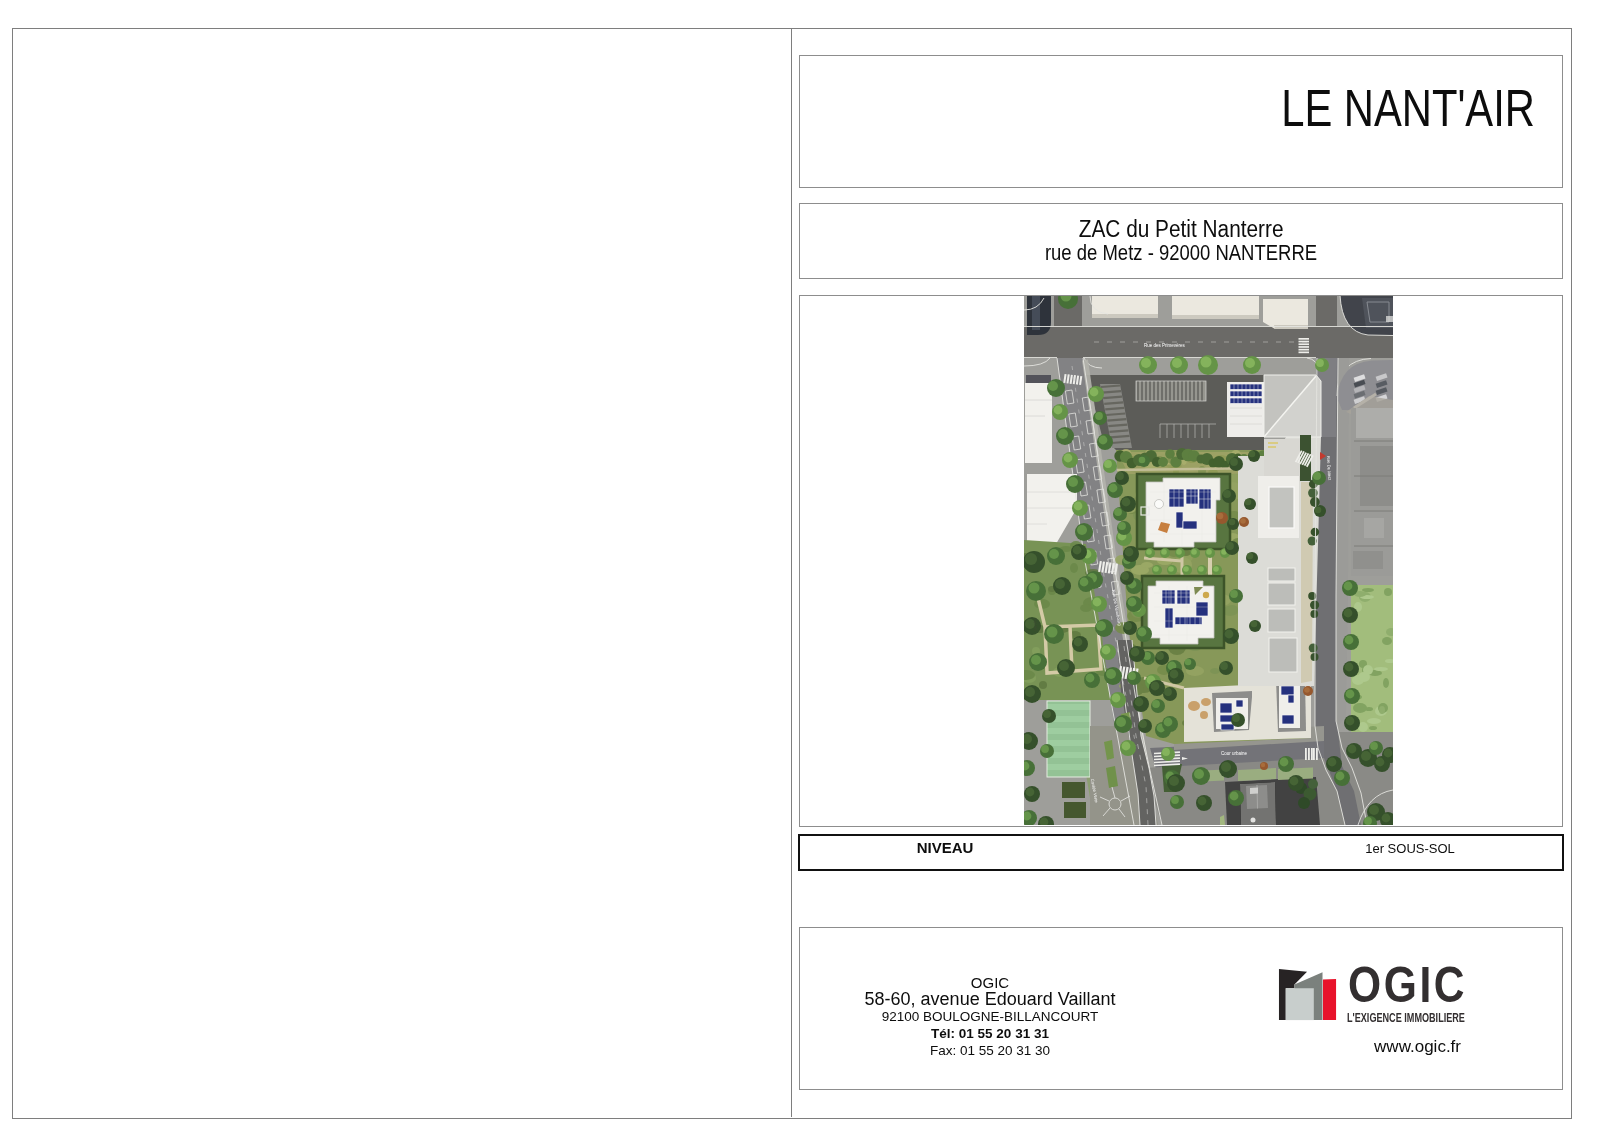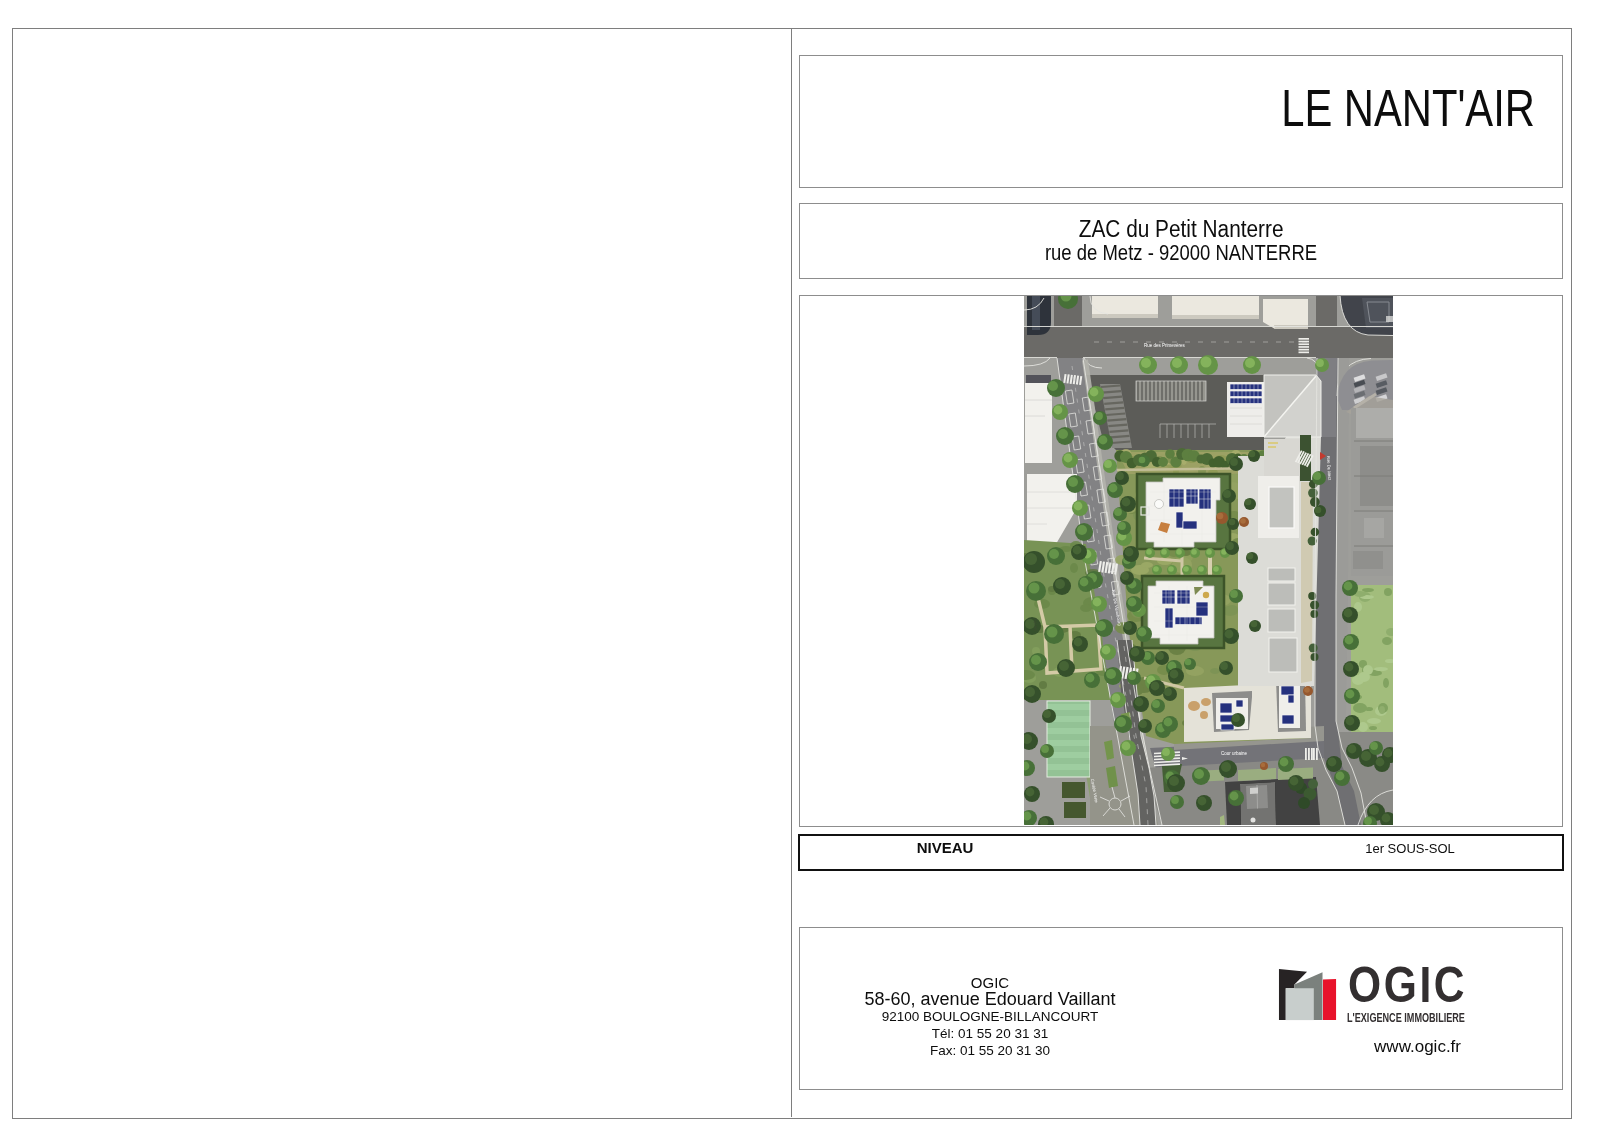--- a/index.html
+++ b/index.html
@@ -966,21 +966,21 @@
   <div class="abs" style="left:1340px;top:839px;width:140px;text-align:center;">
     <span style="font-size:13px;color:#0d0d0d;">1er SOUS-SOL</span>
   </div>
 
   <div class="abs" style="left:799px;top:927px;width:762px;height:161px;border:1px solid #8d8d8d;"></div>
 
   <div class="abs" style="left:810px;top:974px;width:360px;text-align:center;color:#0d0d0d;">
     <div style="font-size:15px;line-height:17px;">OGIC</div>
     <div style="font-size:18px;line-height:17px;">58-60, avenue Edouard Vaillant</div>
     <div style="font-size:13.5px;line-height:17px;">92100 BOULOGNE-BILLANCOURT</div>
-    <div style="font-size:13.5px;line-height:17px;">Tél: 01 55 20 31 31</div>
+    <div style="font-size:13.5px;line-height:17px;font-weight:bold;">Tél: 01 55 20 31 31</div>
     <div style="font-size:13.5px;line-height:17px;">Fax: 01 55 20 31 30</div>
   </div>
 
   <svg class="abs" style="left:1278px;top:967px;" width="60" height="56" viewBox="0 0 62 58" preserveAspectRatio="none">
 
     <polygon points="1,2 30,5 17,18 17,22 8,22 8,55 1,55" fill="#272324"></polygon>
 
     <polygon points="17,18 46,5.5 46,55 17,55" fill="#7b817d"></polygon>
 
     <rect x="8" y="22" width="29" height="33" fill="#c8cecc"></rect>

